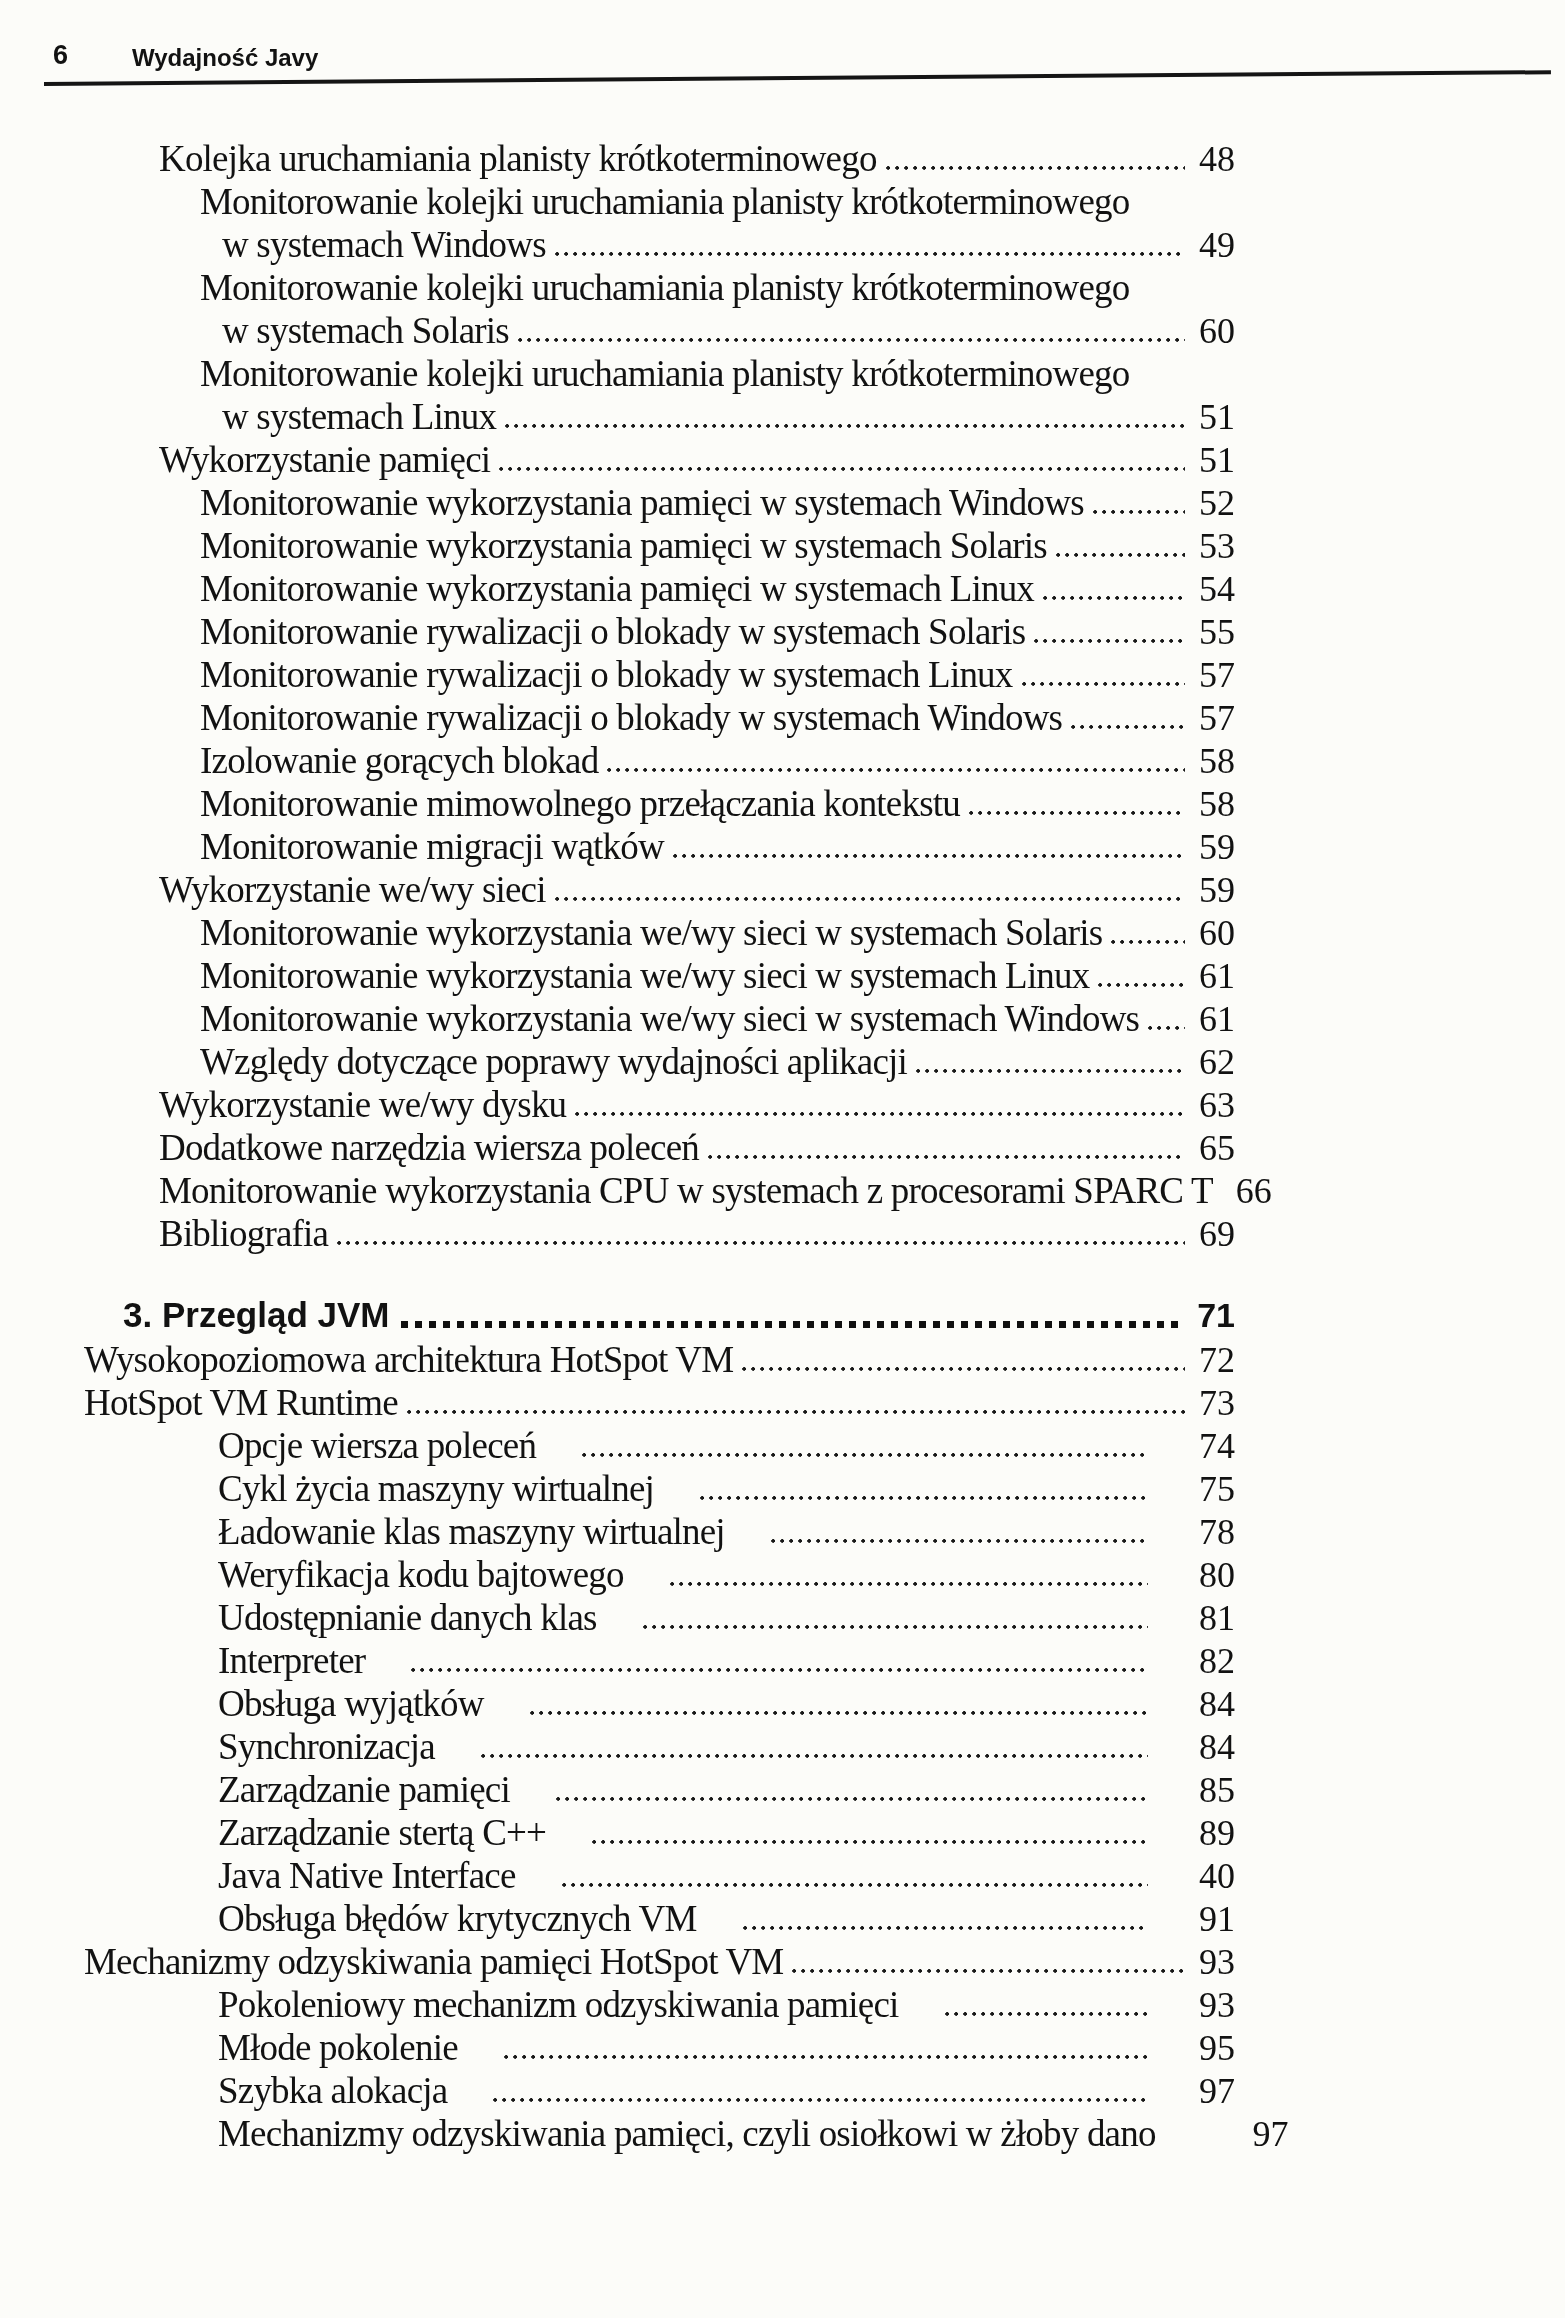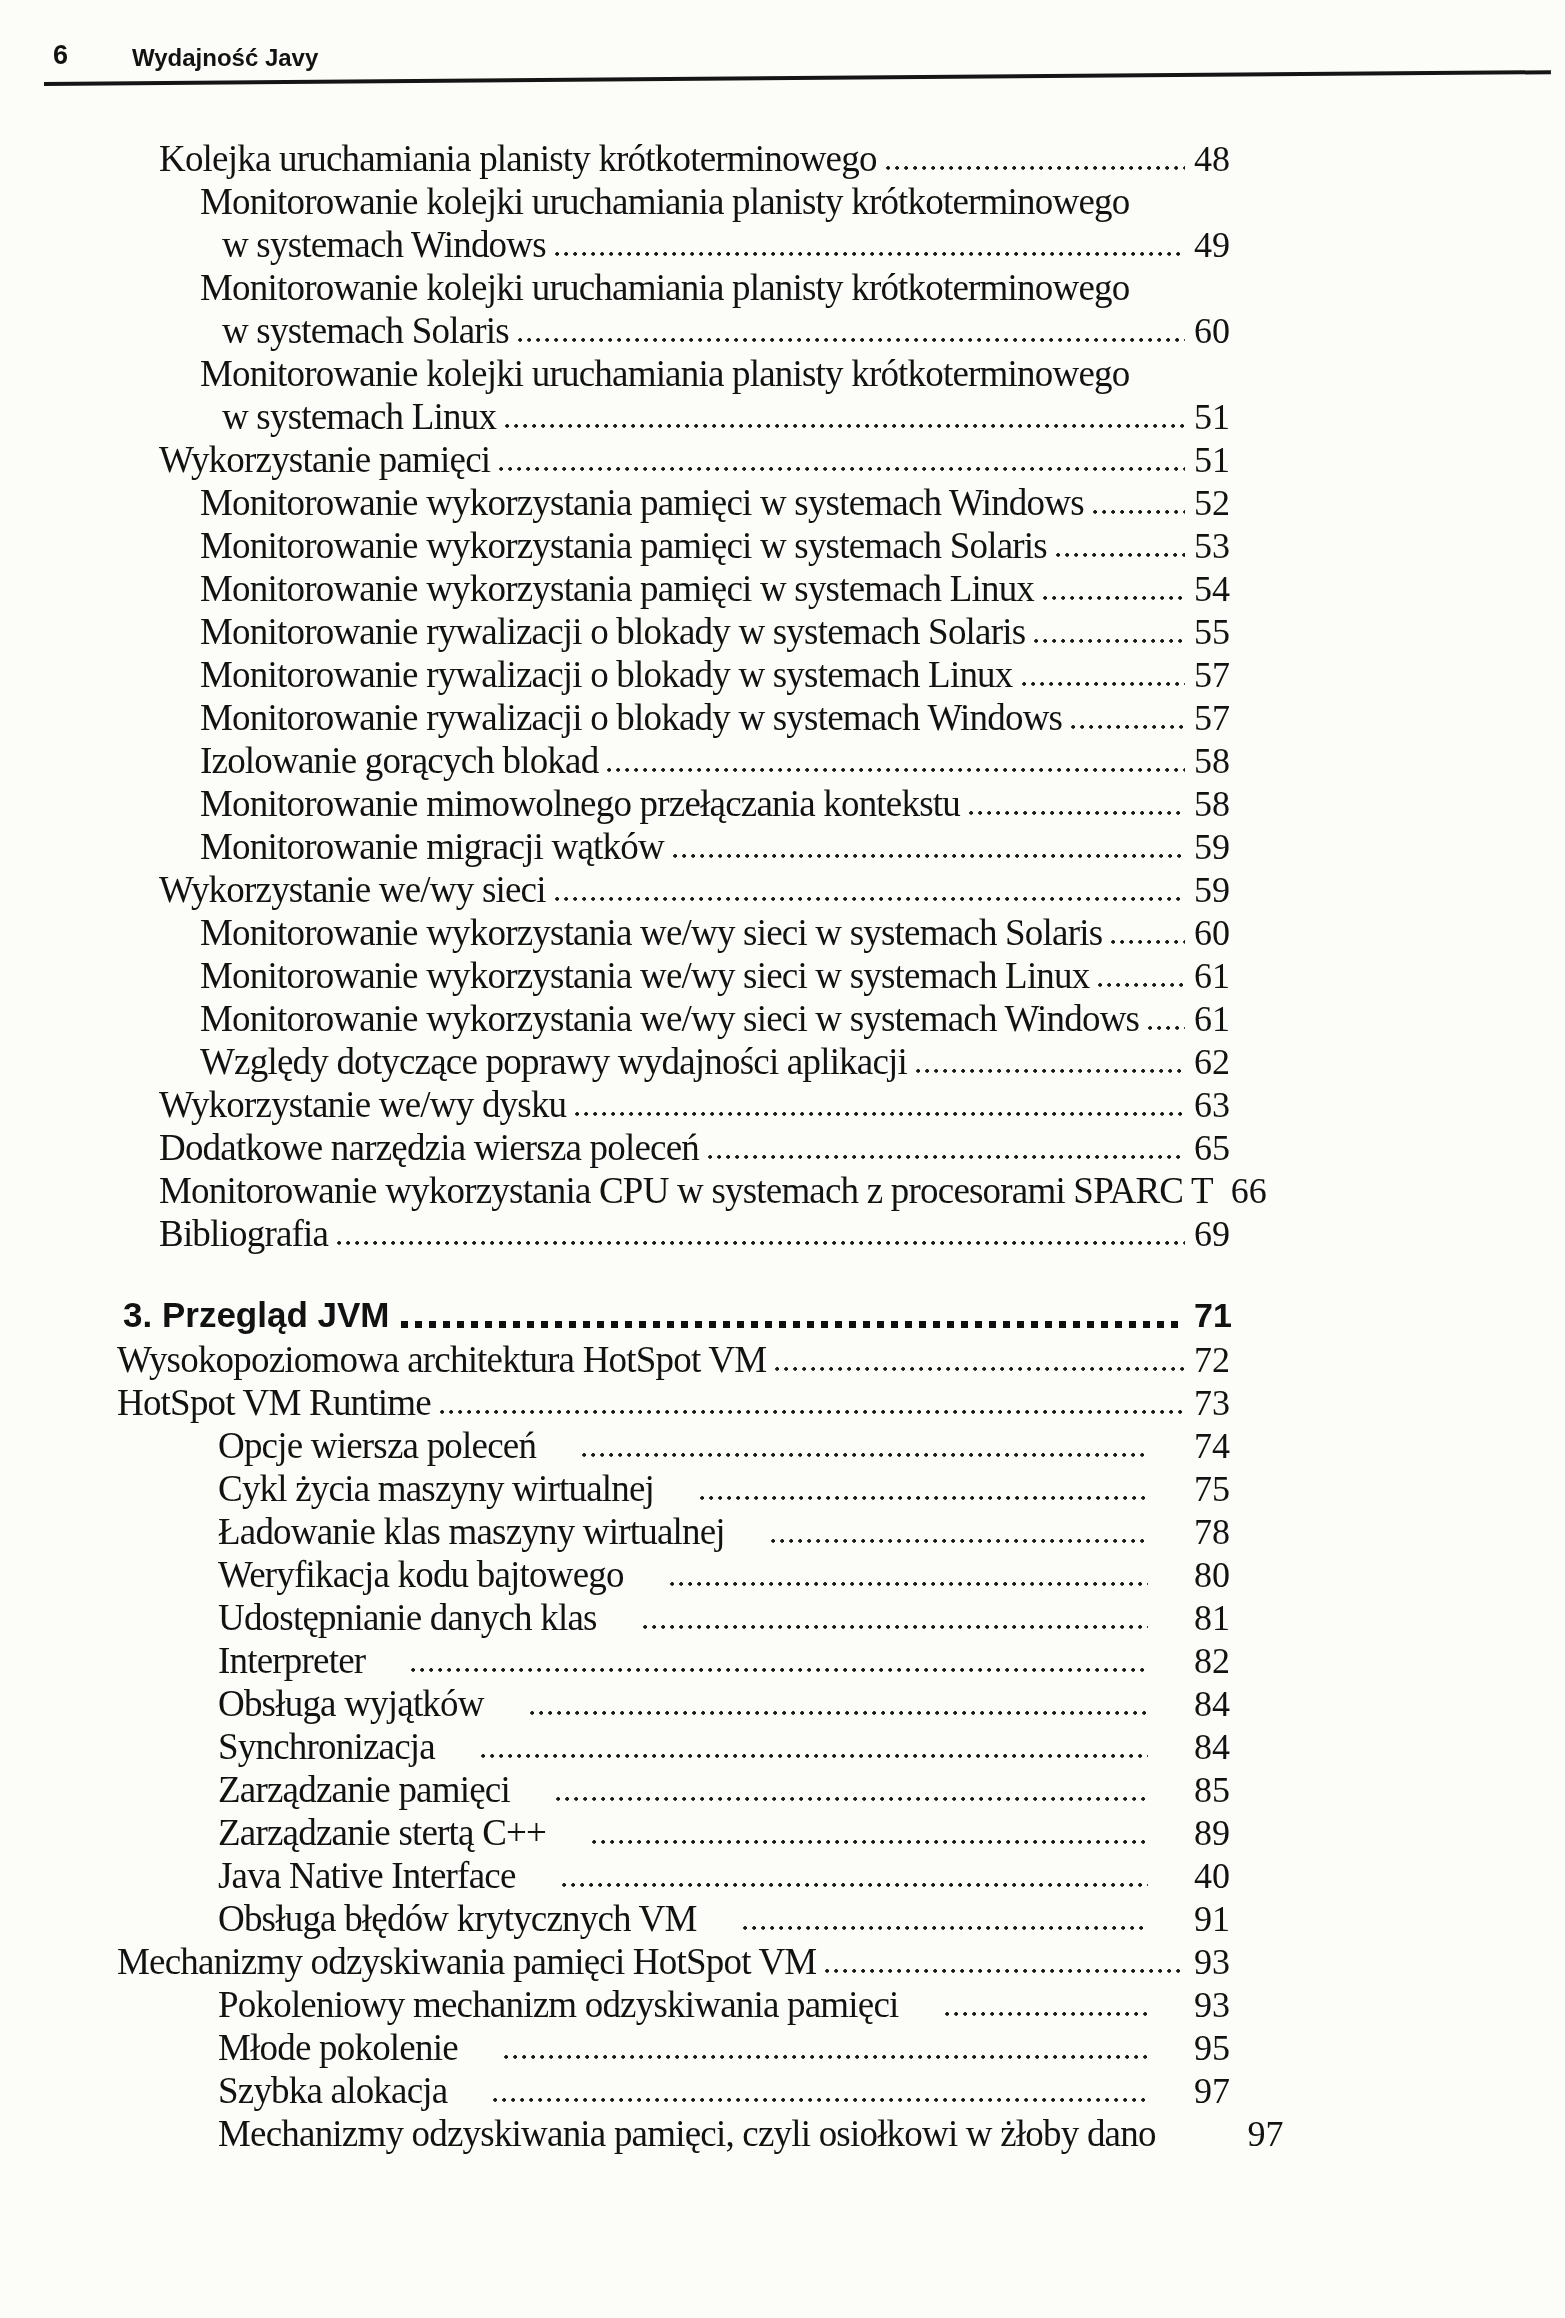--- a/index.html
+++ b/index.html
@@ -40,40 +40,41 @@
     height:43px;
     padding-right:33px;
     white-space:nowrap;
   }
   .lbl {
     font:400 37px/43px "Liberation Serif", serif;
     letter-spacing:-0.8px;
   }
   .num {
     font:400 36px/43px "Liberation Serif", serif;
+    text-align:right;
     min-width:41px;
   }
   .leader {
     flex:1 1 auto;
     align-self:flex-end;
     height:4.5px;
     margin:0 9px 9.6px 9px;
     background:radial-gradient(circle at 2.2px 2.2px, #181818 1.7px, transparent 2.2px);
     background-size:9px 4.5px;
     background-repeat:repeat-x;
   }
   .leader.hidden { visibility:hidden; }
 
   
   .sec0 .lvl1 { padding-left:159px; }
   .sec0 .lvl2 { padding-left:200px; }
   .sec0 .lvl3 { padding-left:222px; }
 
   
-  .sec1 .lvl1 { padding-left:117px; }
+  .sec1 .lvl1 { padding-left:84px; }
   .sec1 .lvl2 { padding-left:218px;gap:37px; }
 
   
   .row.heading {
     margin-top:37px;
     padding-left:123px;
     height:46px;
   }
   .row.heading .lbl {
     font:700 35px/46px "Liberation Sans", sans-serif;

